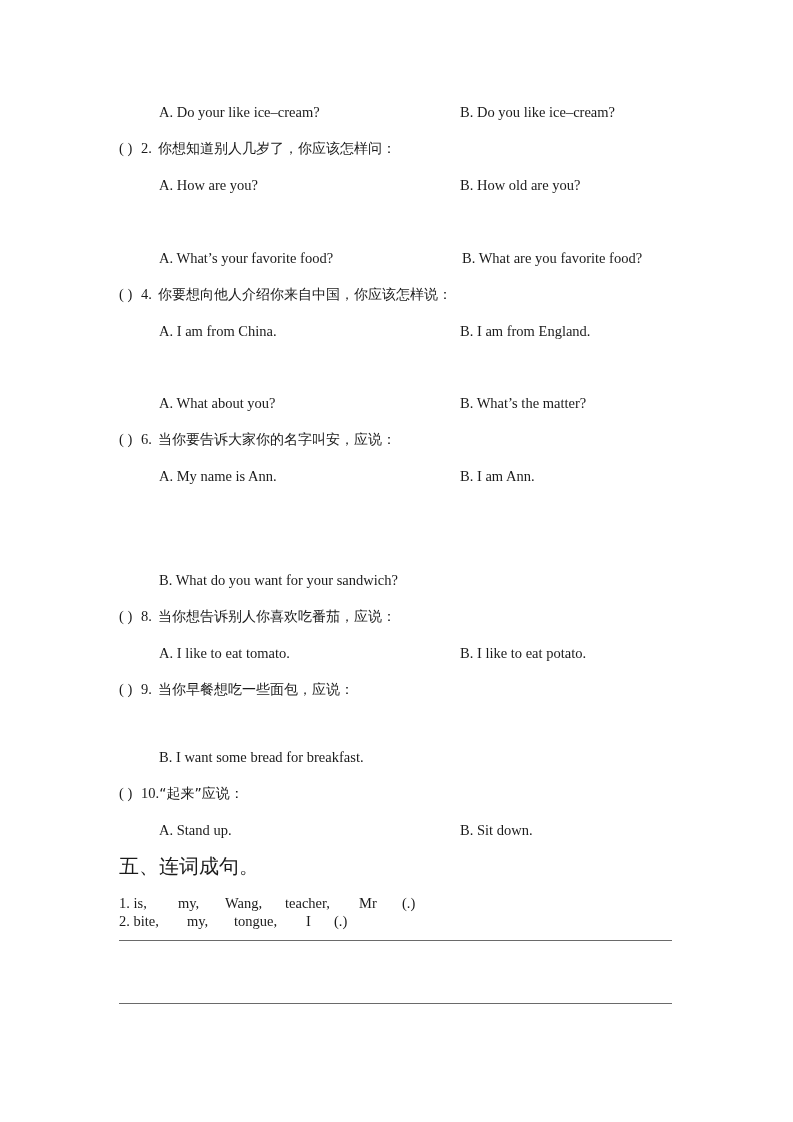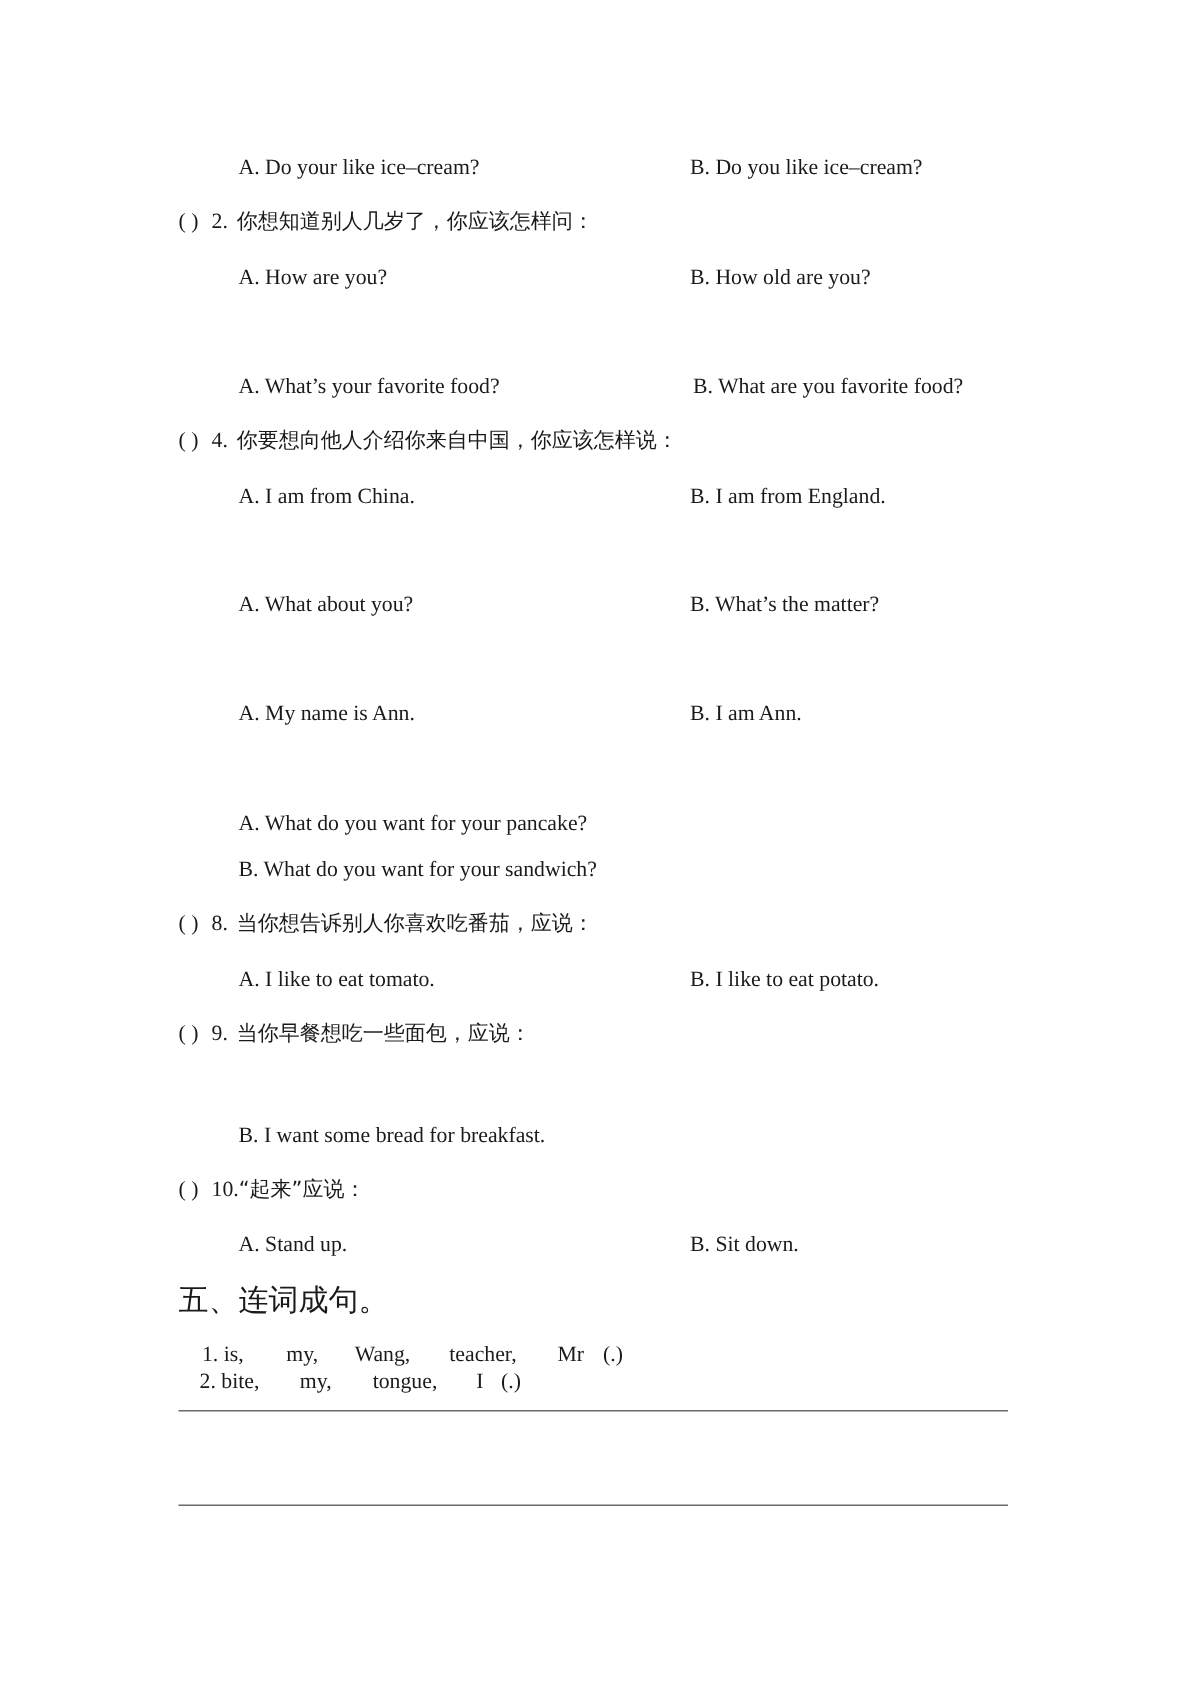--- a/index.html
+++ b/index.html
@@ -12,21 +12,21 @@
     .line { position: absolute; white-space: nowrap; font-size: 14.5px; line-height: 18px; }
     .q { left: 119px; }
     .q .paren { display: inline-block; width: 22px; }
     .q .num { margin-right: 6px; }
     .q .zh { font-family: "DejaVu Sans", sans-serif; font-size: 14px; text-align: right; }
     .opt { font-size: 14.5px; }
     .optA { left: 159px; }
     .optB { left: 460px; }
     .section { left: 119px; font-family: "DejaVu Sans", sans-serif; font-size: 20px; }
     .words { left: 119px; }
-    .words span { display: inline-block; text-align: center; }
+    .words span { display: inline-block; }
     .answer-line {
       position: absolute; left: 119px; width: 553px; height: 0;
       border-top: 1.3px solid #6a6a6a;
     }
   </style>
 </head>
 <body>
 
 <div class="page">
 
@@ -44,24 +44,26 @@
 
   <div class="line q" style="top:285px">
     <span class="paren">(   )</span><span class="num">4.</span><span class="zh">你要想向他人介绍你来自中国，你应该怎样说：</span>
   </div>
   <div class="line opt optA" style="top:322px">A. I am from China.</div>
   <div class="line opt optB" style="top:322px">B. I am from England.</div>
 
   <div class="line opt optA" style="top:394px">A. What about you?</div>
   <div class="line opt optB" style="top:394px">B. What’s the matter?</div>
 
+  <div class="line q" style="top:430px">
+    <span class="paren">(   )</span><span class="num">6.</span><span class="zh">当你要告诉大家你的名字叫安，应说：</span>
+  </div>
   <div class="line opt optA" style="top:467px">A. My name is Ann.</div>
   <div class="line opt optB" style="top:467px">B. I am Ann.</div>
 
-  <div class="line opt optA" style="top:540px">A. What do you want for your pancake?</div>
   <div class="line opt optA" style="top:571px">B. What do you want for your sandwich?</div>
 
   <div class="line q" style="top:607px">
     <span class="paren">(   )</span><span class="num">8.</span><span class="zh">当你想告诉别人你喜欢吃番茄，应说：</span>
   </div>
   <div class="line opt optA" style="top:644px">A. I like to eat tomato.</div>
   <div class="line opt optB" style="top:644px">B. I like to eat potato.</div>
 
   <div class="line q" style="top:680px">
     <span class="paren">(   )</span><span class="num">9.</span><span class="zh">当你早餐想吃一些面包，应说：</span>

